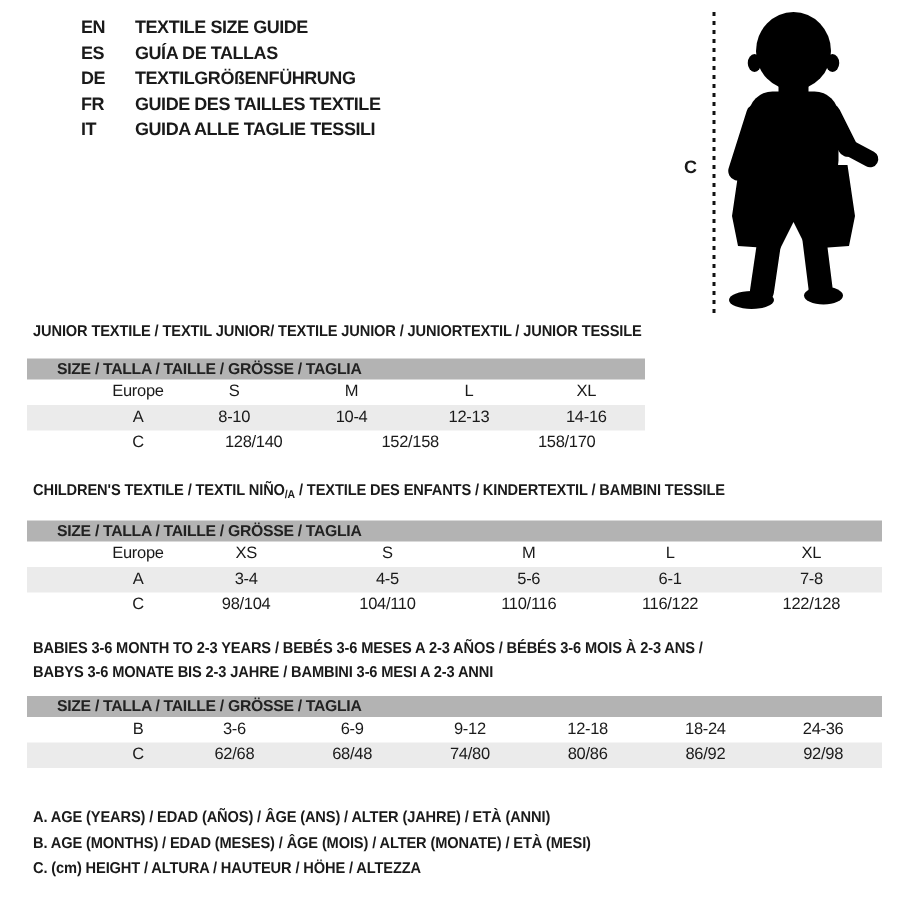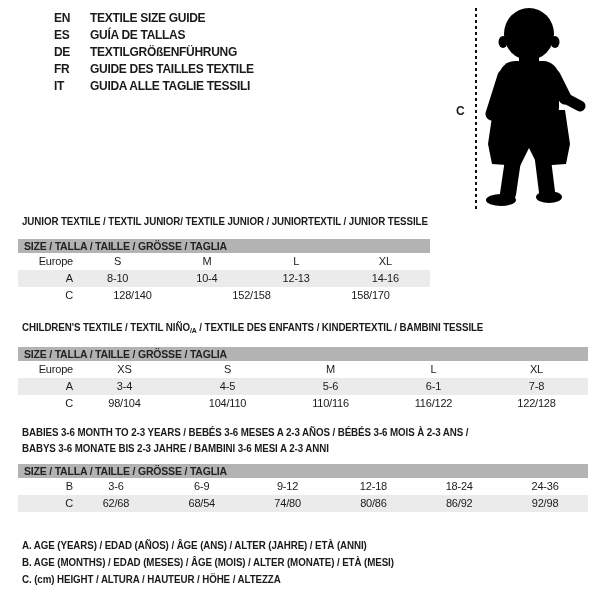--- a/index.html
+++ b/index.html
@@ -36,25 +36,25 @@
     white-space: nowrap; transform: scaleX(0.93); transform-origin: 0 0;
   }
   .section-title .sub { font-size: 7.5px; vertical-align: -2px; }
 
   
   .sizetable { }
   .size-bar {
     height: 14px; line-height: 14px;
     background: #b3b3b3; color: #222222;
     font-weight: 700; font-size: 10.5px; letter-spacing: -0.2px;
-    padding-left: 6px; white-space: nowrap; overflow: hidden;
+    padding-left: 20px; white-space: nowrap; overflow: hidden;
   }
   .trow { display: flex; height: 17px; line-height: 17px; font-size: 11px; letter-spacing: -0.2px; }
   .trow.shaded { background: #ebebeb; }
-  .trow .lbl { width: 55px; padding-left: 5px; box-sizing: border-box; text-align: right; }
+  .trow .lbl { width: 55px; padding-left: 5px; box-sizing: border-box; text-align: center; margin-left: 44px; }
   .trow .cell { flex: 1 1 0; text-align: center; }
 
   .t1 { left: 18px; top: 239px; width: 412px; }
   .t1-title { left: 22px; top: 215px; }
   .t2 { left: 18px; top: 347px; width: 570px; }
   .t2-title { left: 22px; top: 321px; }
   .t3 { left: 18px; top: 464px; width: 570px; }
   .t3-title1 { left: 22px; top: 426px; }
   .t3-title2 { left: 22px; top: 442px; }
 
@@ -177,21 +177,21 @@
     <div class="cell">3-6</div>
     <div class="cell">6-9</div>
     <div class="cell">9-12</div>
     <div class="cell">12-18</div>
     <div class="cell">18-24</div>
     <div class="cell">24-36</div>
   </div>
   <div class="trow shaded">
     <div class="lbl">C</div>
     <div class="cell">62/68</div>
-    <div class="cell">68/54</div>
+    <div class="cell">68/48</div>
     <div class="cell">74/80</div>
     <div class="cell">80/86</div>
     <div class="cell">86/92</div>
     <div class="cell">92/98</div>
   </div>
 </div>
 
 <div class="abs legend">
   <div class="legend-line">A. AGE (YEARS) / EDAD (AÑOS) / ÂGE (ANS) / ALTER (JAHRE) / ETÀ (ANNI)</div>
   <div class="legend-line">B. AGE (MONTHS) / EDAD (MESES) / ÂGE (MOIS) / ALTER (MONATE) / ETÀ (MESI)</div>

